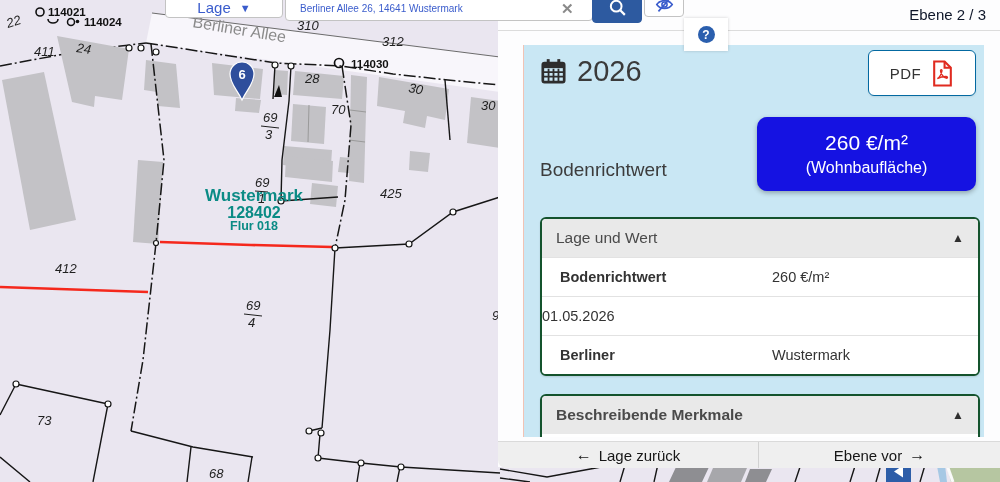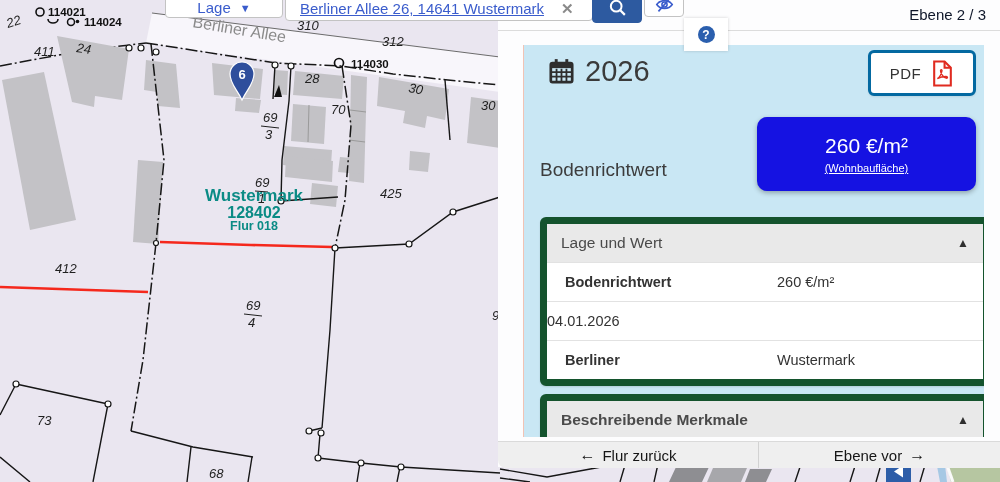--- a/index.html
+++ b/index.html
@@ -28,38 +28,38 @@
          font-size:15px;z-index:3;}
   .help-tab{position:absolute;left:186px;top:18px;width:44px;height:33px;
          background:#fff;z-index:4;display:flex;align-items:center;justify-content:center;
          box-shadow:0 0 3px rgba(0,0,0,.18);}
   .help-circle{width:17px;height:17px;border-radius:50%;background:#2b5fae;color:#fff;
          font-size:12px;font-weight:bold;display:flex;align-items:center;justify-content:center;}
 
   .panel-blue{position:absolute;left:25px;top:45px;width:460px;height:392px;
          background:#c9e7f4;border-left:1px solid #f1c3b5;overflow:hidden;}
 
-  .cal-wrap{position:absolute;left:24px;top:10px;display:flex;align-items:center;gap:10px;}
+  .cal-wrap{position:absolute;left:16px;top:10px;display:flex;align-items:center;gap:10px;}
   .year{font-size:29px;color:#3a3a3a;}
 
   .pdf-btn{position:absolute;right:8px;top:5px;width:108px;height:46px;background:#fff;
-         border:3px solid #0369a1;border-radius:6px;display:flex;align-items:center;
+         border:1px solid #0369a1;border-radius:6px;display:flex;align-items:center;
          justify-content:center;gap:10px;cursor:pointer;box-shadow:0 1px 2px rgba(0,0,0,.08);
          font-family:"Liberation Sans",sans-serif;}
   .pdf-btn span{font-size:15px;color:#333;letter-spacing:.5px;}
 
   .brw-label{position:absolute;left:16px;top:114px;font-size:19px;color:#3c3c3c;}
   .badge{position:absolute;right:8px;top:72px;width:219px;height:74px;background:#1512e2;
          border-radius:10px;color:#fff;display:flex;flex-direction:column;align-items:center;
          justify-content:center;box-shadow:0 2px 5px rgba(0,0,0,.3);}
   .badge-value{font-size:21px;}
-  .badge-sub{font-size:11px;margin-top:4px;text-decoration:underline;}
+  .badge-sub{font-size:16px;margin-top:4px;}
 
   .card{position:absolute;left:16px;width:436px;background:#fff;border-radius:6px;
-        overflow:hidden;box-shadow:0 1px 2px rgba(0,0,0,.12);border:7px solid #14532d;}
+        overflow:hidden;box-shadow:0 1px 2px rgba(0,0,0,.12);border:2px solid #14532d;}
   .card1{top:172px;}
   .card2{top:349px;height:60px;font-weight:bold;}
   .card-head{height:38px;background:#e9e9e9;display:flex;align-items:center;
         justify-content:space-between;padding:0 14px 0 14px;cursor:pointer;}
   .card-head .title{font-size:15.5px;color:#4a4a4a;}
   .tri{font-size:12px;color:#2f2f2f;}
   .crow{height:38px;border-top:1px solid #e2e2e2;display:flex;align-items:center;background:#fff;}
   .crow .lbl{font-weight:bold;font-size:14.5px;color:#333;padding-left:18px;width:212px;}
   .crow .val{font-size:14.5px;color:#333;}
 
@@ -72,22 +72,22 @@
   .farrow{font-weight:bold;font-size:16px;}
 
   
   .tbox{position:absolute;background:#fff;border:1px solid #c3c3c3;border-radius:4px;
         z-index:5;display:flex;align-items:flex-end;}
   .alle-box{left:165px;top:-18px;width:116px;height:32px;justify-content:center;
         gap:9px;padding-bottom:2px;cursor:pointer;}
   .alle-box .txt{color:#3a5ccc;font-size:15px;line-height:15px;}
   .alle-box .caret{color:#3a5ccc;font-size:11px;line-height:13px;}
   .search-box{left:285px;top:-18px;width:306px;height:34px;padding:0 0 3px 0;}
-  .search-box input{border:0;outline:0;background:transparent;color:#3a5ccc;font-size:15px;
-        width:255px;margin-left:14px;font-family:"Liberation Sans",sans-serif;padding:0;height:18px;text-decoration:underline;}
+  .search-box input{border:0;outline:0;background:transparent;color:#3a5ccc;font-size:10px;
+        width:255px;margin-left:14px;font-family:"Liberation Sans",sans-serif;padding:0;height:18px;}
   .clear-x{color:#8a8a8a;font-size:15px;font-weight:bold;line-height:16px;margin-left:6px;cursor:pointer;}
   .search-btn{left:592px;top:-18px;width:48px;height:34px;background:#2d5aa0;border:1px solid #2d5aa0;
         border-radius:4px;z-index:5;position:absolute;display:flex;align-items:flex-end;
         justify-content:center;padding-bottom:5px;cursor:pointer;}
   .eye-btn{left:644px;top:-18px;width:38px;height:31px;justify-content:center;
         padding-bottom:2px;cursor:pointer;}
 </style>
 </head>
 <body>
 
@@ -270,40 +270,40 @@
     <div class="card card1">
       <div class="card-head">
         <span class="title">Lage und Wert</span>
         <span class="tri">▲</span>
       </div>
       <div class="crow">
         <span class="lbl">Bodenrichtwert</span>
         <span class="val">260 €/m²</span>
       </div>
       <div class="crow">
-        <span class="val">04.01.2026</span>
+        <span class="val">01.05.2026</span>
       </div>
       <div class="crow">
         <span class="lbl">Berliner</span>
         <span class="val">Wustermark</span>
       </div>
     </div>
 
     <div class="card card2">
       <div class="card-head">
         <span class="title">Beschreibende Merkmale</span>
         <span class="tri">▲</span>
       </div>
     </div>
   </div>
 
   <div class="panel-footer">
     <div class="fcell left">
       <span class="farrow">←</span>
-      <span>Flur zurück</span>
+      <span>Lage zurück</span>
     </div>
     <div class="fcell right">
       <span>Ebene vor</span>
       <span class="farrow">→</span>
     </div>
   </div>
 </div>
 
 <div class="tbox alle-box">
   <span class="txt">Lage</span>

